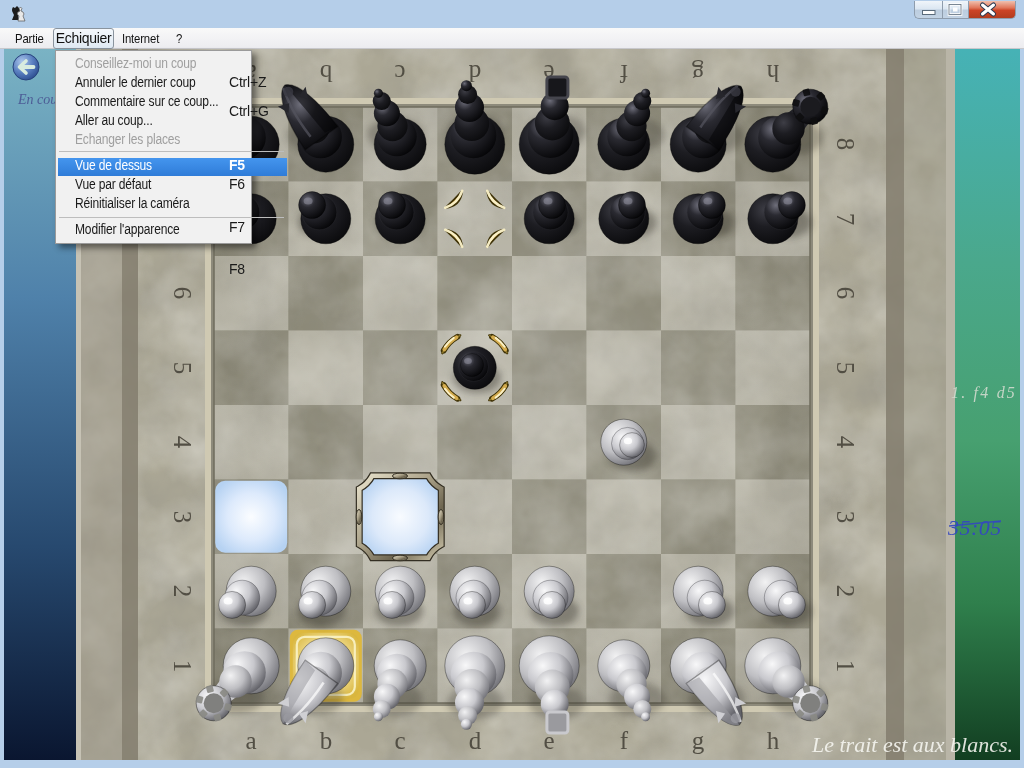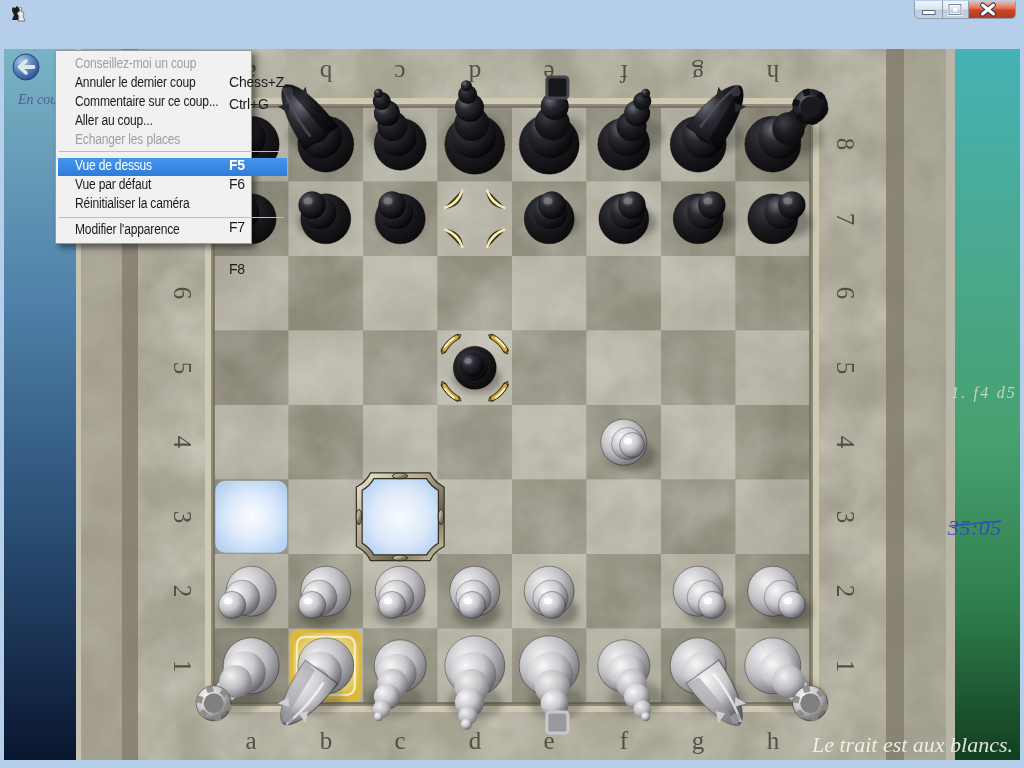--- a/index.html
+++ b/index.html
@@ -51,20 +51,26 @@
       <div id="bclose" class="wb"></div>
  </div>
  <svg style="position:absolute;left:914px;top:1px" width="102" height="18">
    <rect x="8.5" y="9.5" width="12.5" height="4" fill="#fdfdfd" stroke="#5a6a7a" stroke-width="1"></rect>
    <rect x="35" y="3.5" width="12" height="10" fill="none" stroke="#fdfdfd" stroke-width="2.6"></rect>
    <rect x="35" y="3.5" width="12" height="10" fill="none" stroke="#5a6a7a" stroke-width="0.8"></rect>
    <rect x="39" y="6.5" width="4.5" height="4" fill="#fdfdfd"></rect>
    <path d="M68.5,4 L79.5,13 M79.5,4 L68.5,13" stroke="#283850" stroke-width="5" stroke-linecap="round"></path>
    <path d="M68.5,4 L79.5,13 M79.5,4 L68.5,13" stroke="#ffffff" stroke-width="3" stroke-linecap="round"></path>
  </svg>
+ <div id="menubar">
+   <span class="mi" style="left:15px;">Partie</span>
+   <span class="mi" style="left:122px;">Internet</span>
+   <span class="mi" style="left:176px;">?</span>
+   <div id="mEch">Echiquier</div>
+ </div>
 
  <div id="game">
  <svg width="1016" height="711" viewBox="4 49 1016 711">
   <defs>
 
 <radialGradient id="gB" cx="35%" cy="32%" r="75%">
  <stop offset="0%" stop-color="#3e3e46"></stop>
             <stop offset="45%" stop-color="#1d1d22"></stop>
  <stop offset="100%" stop-color="#0a0a0c"></stop>
           </radialGradient>
@@ -677,24 +683,24 @@
    <path d="M12.5,14 L25.5,14" stroke="#d9ecdf" stroke-width="3.8" stroke-linecap="round"></path>
    <path d="M18,8 L11.5,14 L18,20" stroke="#d9ecdf" stroke-width="3.6" stroke-linecap="round" stroke-linejoin="round" fill="none"></path>
    <text x="10" y="51" style="font-family:'Liberation Serif',serif;font-size:14px;font-style:italic;fill:#4d5d96;">En cours...</text>
  </svg>
  </div>
 
  <div id="dd">
   <div id="dhl"></div>
   <span class="di gr" style="top:3px;">Conseillez-moi un coup</span>
   <span class="di" style="top:22px;">Annuler le dernier coup</span>
-      <span class="dk" style="top:22px;">Chess+Z</span>
+      <span class="dk" style="top:22px;">Ctrl+Z</span>
   <span class="di" style="top:41px;">Commentaire sur ce coup...</span>
   <span class="di" style="top:60px;">Aller au coup...</span>
-      <span class="dk" style="top:44px;">Ctrl+G</span>
+      <span class="dk" style="top:51px;">Ctrl+G</span>
   <span class="di gr" style="top:79px;">Echanger les places</span>
   <div class="sep" style="top:100px;"></div>
   <span class="di" style="top:105px;color:#fff;">Vue de dessus</span>
       <span class="dk" style="top:105px;color:#fff;font-weight:bold;">F5</span>
   <span class="di" style="top:124px;">Vue par défaut</span>
       <span class="dk" style="top:124px;">F6</span>
   <span class="di" style="top:143px;">Réinitialiser la caméra</span>
       <span class="dk" style="top:143px;margin-top:24px;">F7</span>
   <div class="sep" style="top:166px;"></div>
   <span class="di" style="top:169px;">Modifier l'apparence</span>

